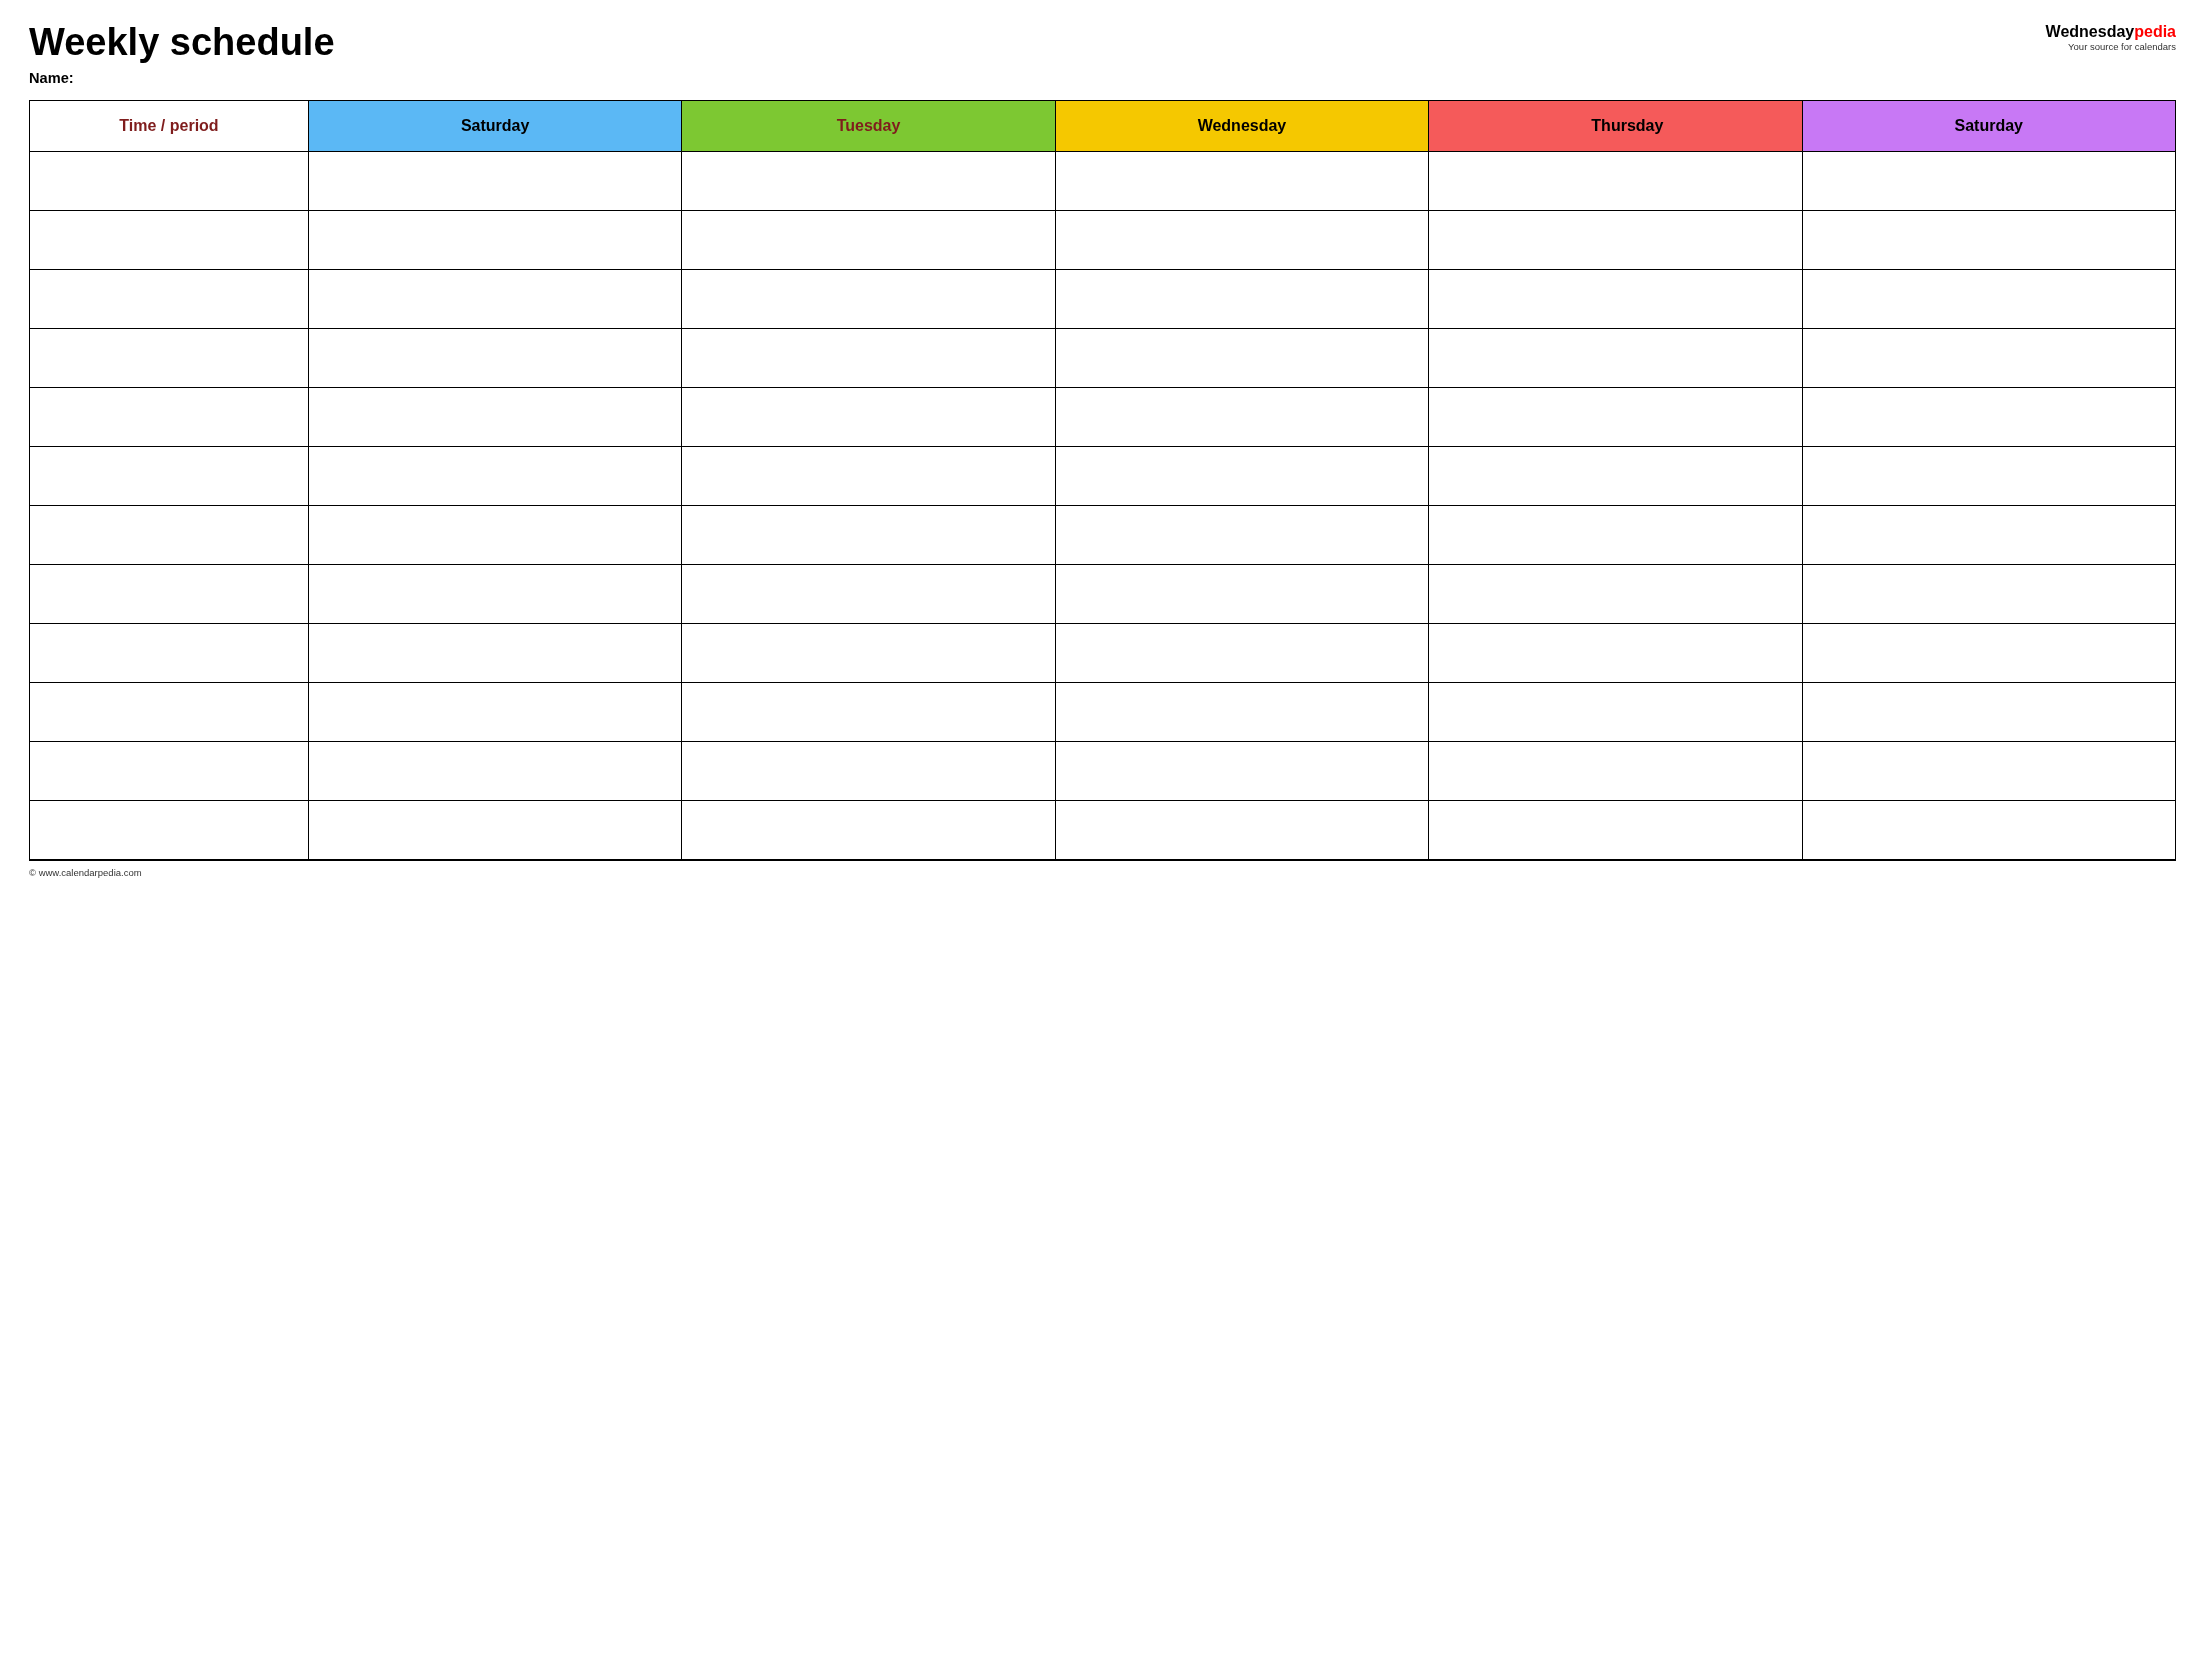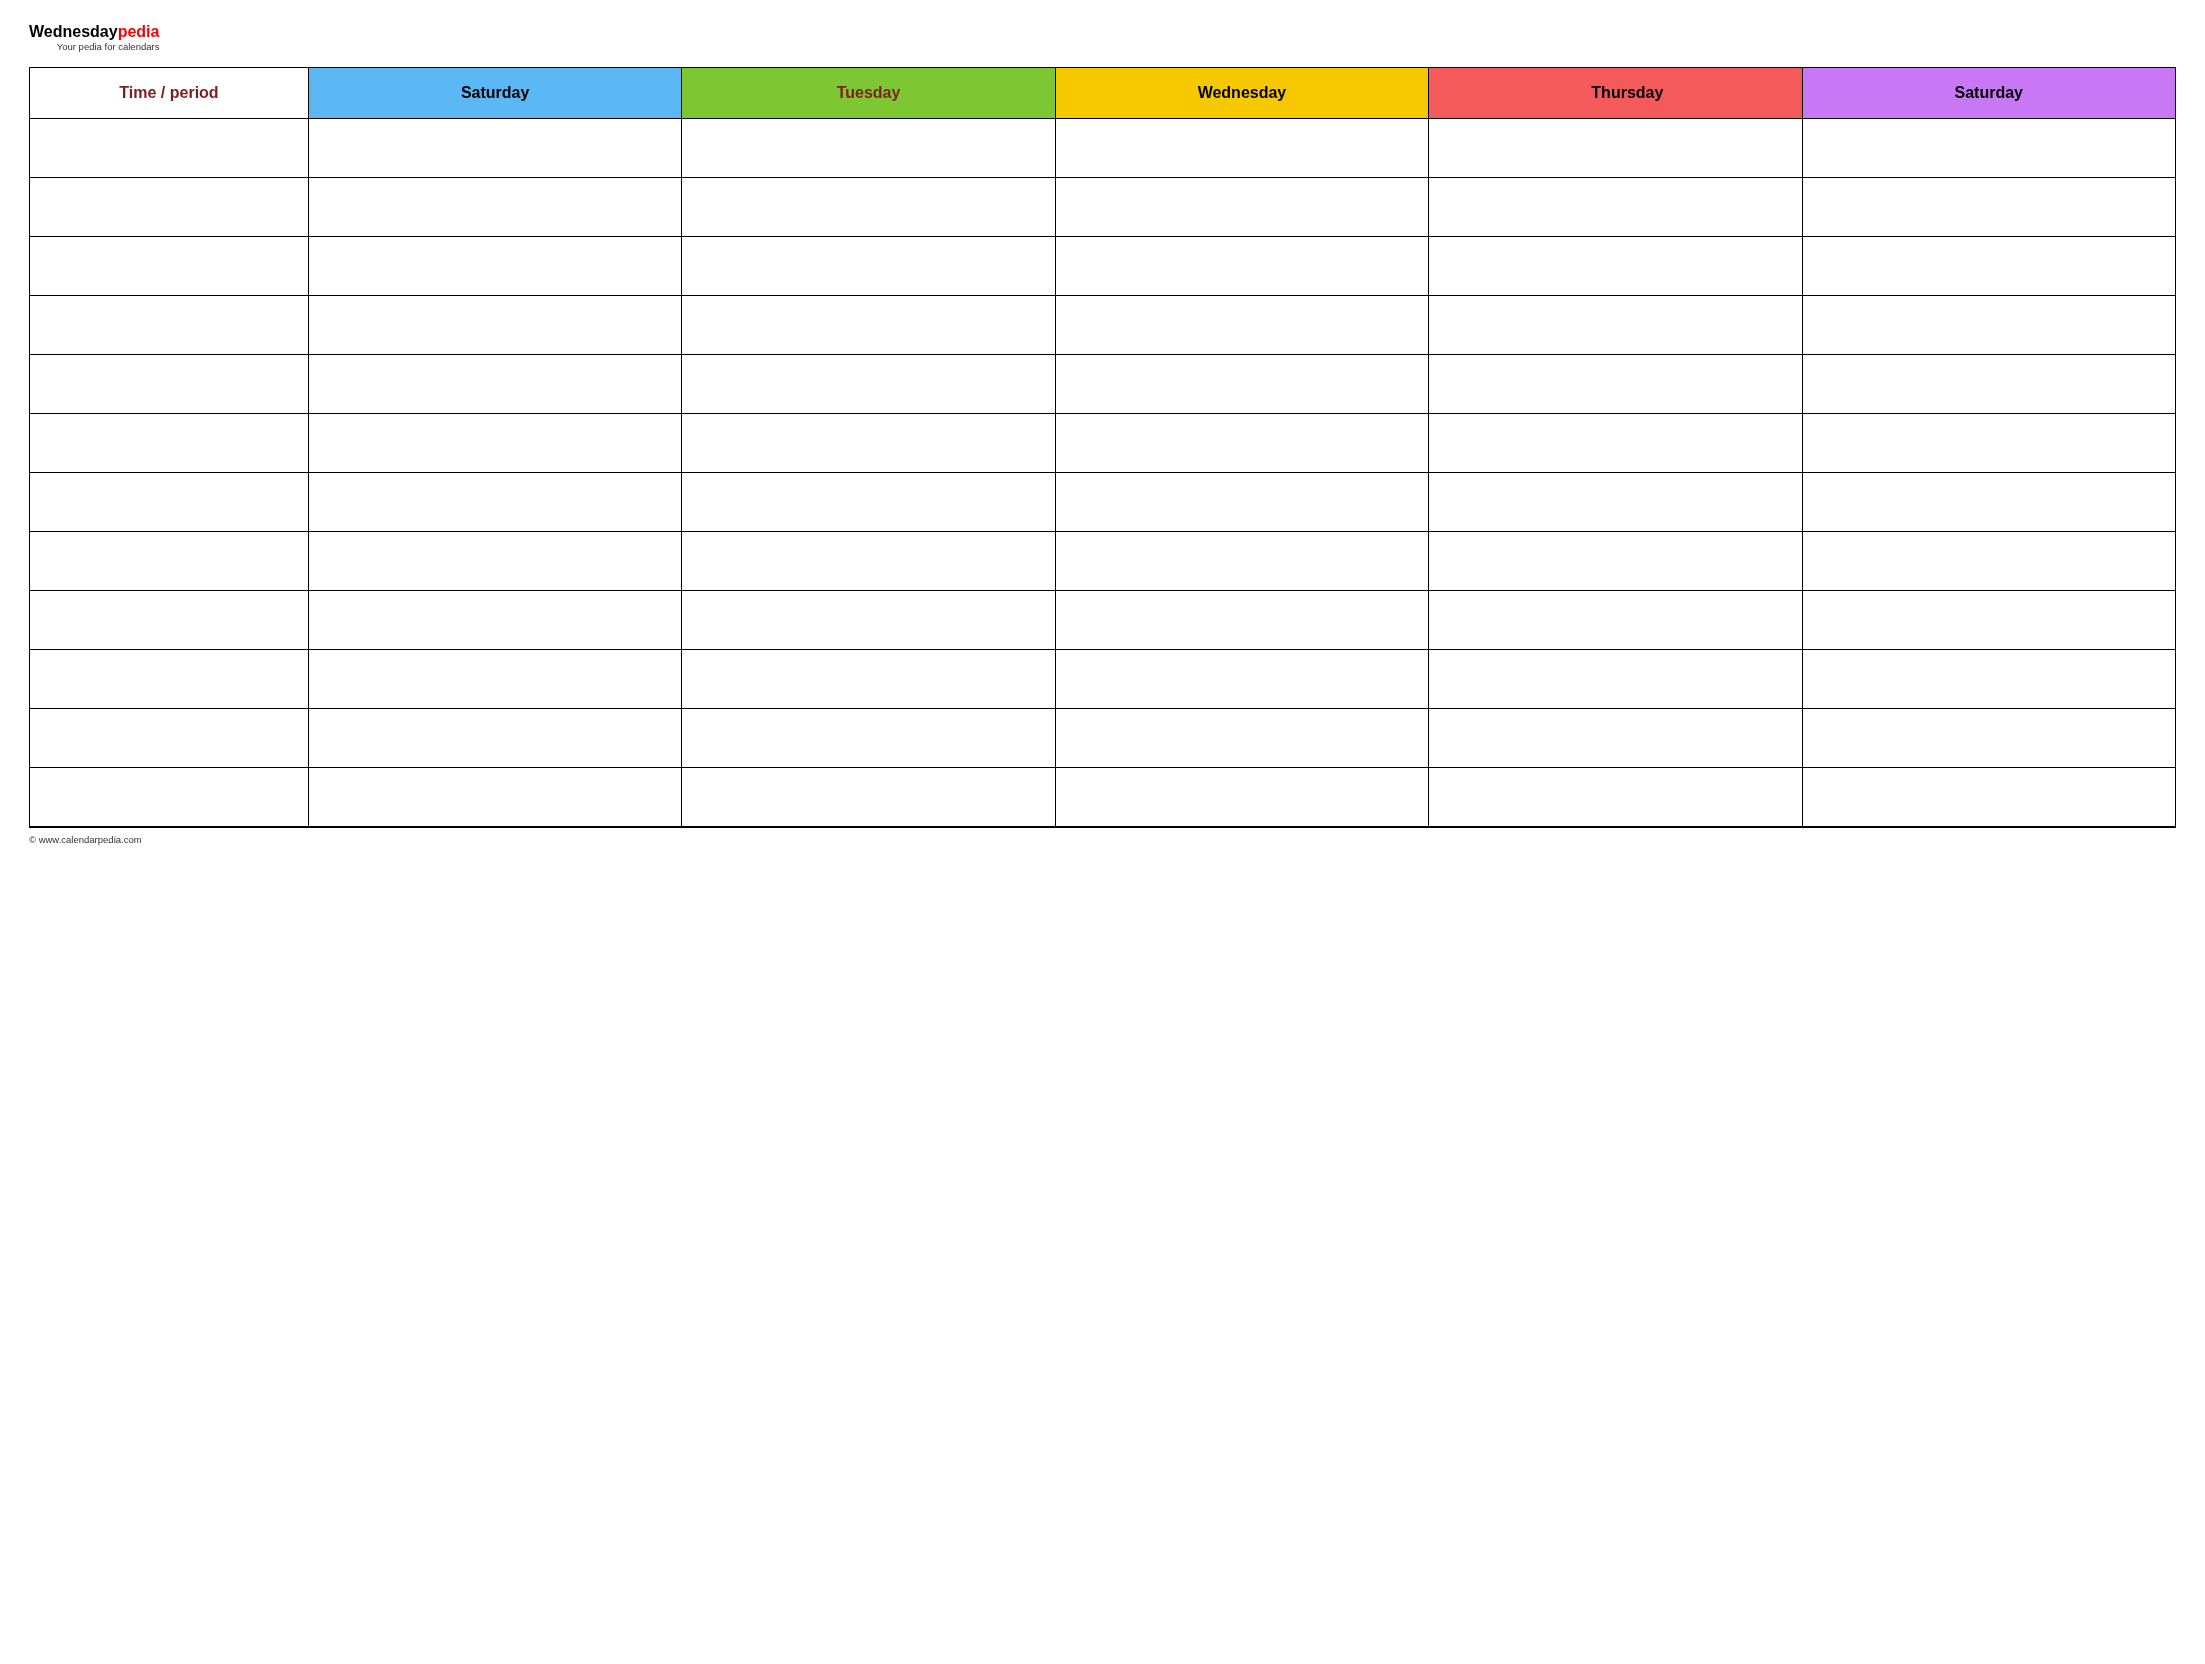--- a/index.html
+++ b/index.html
@@ -142,25 +142,29 @@
     .divider-line {
       border: none;
       border-top: 0.7px solid #000000;
       margin-bottom: 2.9px;
     }
   </style>
 </head>
 <body>
 
 <div class="header-area">
+  <div class="title-section">
+    <div class="page-title">Weekly schedule</div>
+    <div class="name-label">Name:</div>
+  </div>
   <div class="logo-area">
     <div class="logo-text">
       <span class="calendar">Wednesday</span><span class="pedia">pedia</span>
     </div>
-    <div class="logo-tagline">Your pedia for calendars</div>
+    <div class="logo-tagline">Your source for calendars</div>
   </div>
 </div>
 
 <table class="schedule-table">
   <thead>
     <tr>
       <th class="col-time">
         <span>Time / period</span>
       </th>
       <th class="col-monday">

